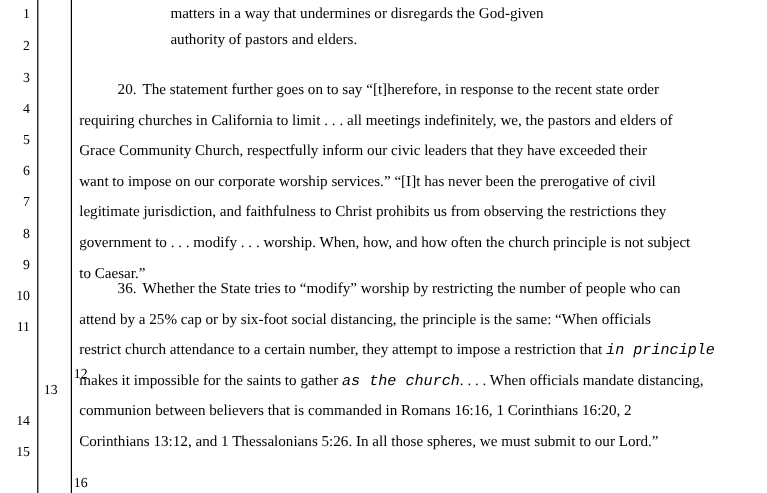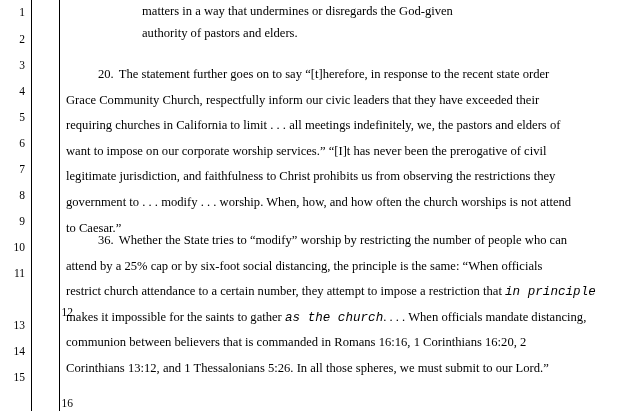--- a/index.html
+++ b/index.html
@@ -86,40 +86,40 @@
     <span class="ln" style="top:59px;">3</span>
     <span class="ln" style="top:85px;">4</span>
     <span class="ln" style="top:111px;">5</span>
     <span class="ln" style="top:137px;">6</span>
     <span class="ln" style="top:163px;">7</span>
     <span class="ln" style="top:189px;">8</span>
     <span class="ln" style="top:215px;">9</span>
     <span class="ln" style="top:241px;">10</span>
     <span class="ln" style="top:267px;">11</span>
     <span class="ln" style="top:306px;padding-left:48px;">12</span>
-    <span class="ln" style="top:319px;">13</span>
+    <span class="ln" style="top:319px;padding-left:23px;">13</span>
     <span class="ln" style="top:345px;">14</span>
     <span class="ln" style="top:371px;">15</span>
     <span class="ln" style="top:397px;margin-left:48px;">16</span>
   </div>
 
   <div class="body-text">
 
     <div class="para" style="top:0px; left:76px; width:446px;">
       <div class="tline" style="height:22px; line-height:22px;">matters in a way that undermines or disregards the God-given</div>
       <div class="tline" style="height:22px; line-height:22px;">authority of pastors and elders.</div>
     </div>
 
     <div class="para" style="top:62px;">
       <div class="tline"><span class="indent"></span><span>20.</span><span class="gap-sm"></span><span>The statement further goes on to say “[t]herefore, in response to the recent state order</span></div>
+      <div class="tline">requiring churches in California to limit . . . all meetings indefinitely, we, the pastors and elders of</div>
       <div class="tline">Grace Community Church, respectfully inform our civic leaders that they have exceeded their</div>
-      <div class="tline">requiring churches in California to limit . . . all meetings indefinitely, we, the pastors and elders of</div>
       <div class="tline">want to impose on our corporate worship services.” “[I]t has never been the prerogative of civil</div>
       <div class="tline">legitimate jurisdiction, and faithfulness to Christ prohibits us from observing the restrictions they</div>
-      <div class="tline">government to . . . modify . . . worship. When, how, and how often the church worships is not attend</div>
+      <div class="tline">government to . . . modify . . . worship. When, how, and how often the church principle is not subject</div>
       <div class="tline">to Caesar.”</div>
     </div>
 
     <div class="para" style="top:228px;">
       <div class="tline"><span class="indent"></span><span>36.</span><span class="gap-sm"></span><span>Whether the State tries to “modify” worship by restricting the number of people who can</span></div>
       <div class="tline">attend by a 25% cap or by six-foot social distancing, the principle is the same: “When officials</div>
       <div class="tline"><span>restrict church attendance to a certain number, they attempt to impose a restriction that </span><i>in principle</i></div>
       <div class="tline"><span>makes it impossible for the saints to gather </span><i>as the church</i><span>. . . . When officials mandate distancing,</span></div>
       <div class="tline">communion between believers that is commanded in Romans 16:16, 1 Corinthians 16:20, 2</div>
       <div class="tline">Corinthians 13:12, and 1 Thessalonians 5:26. In all those spheres, we must submit to our Lord.”</div>

